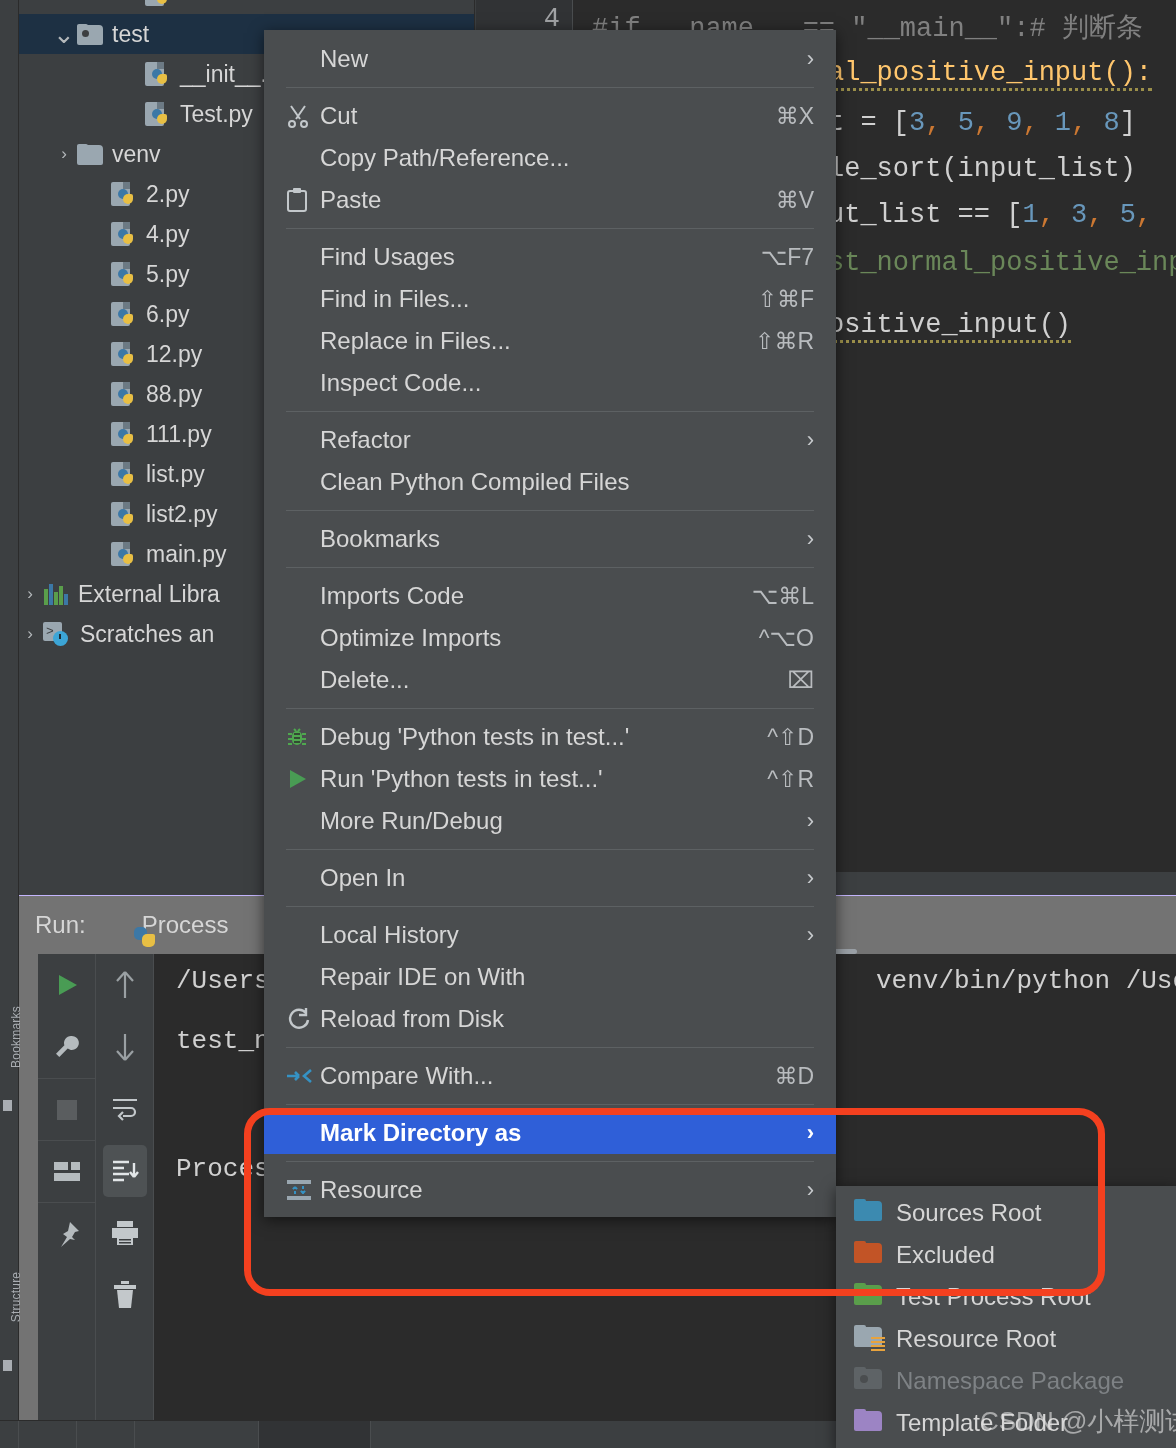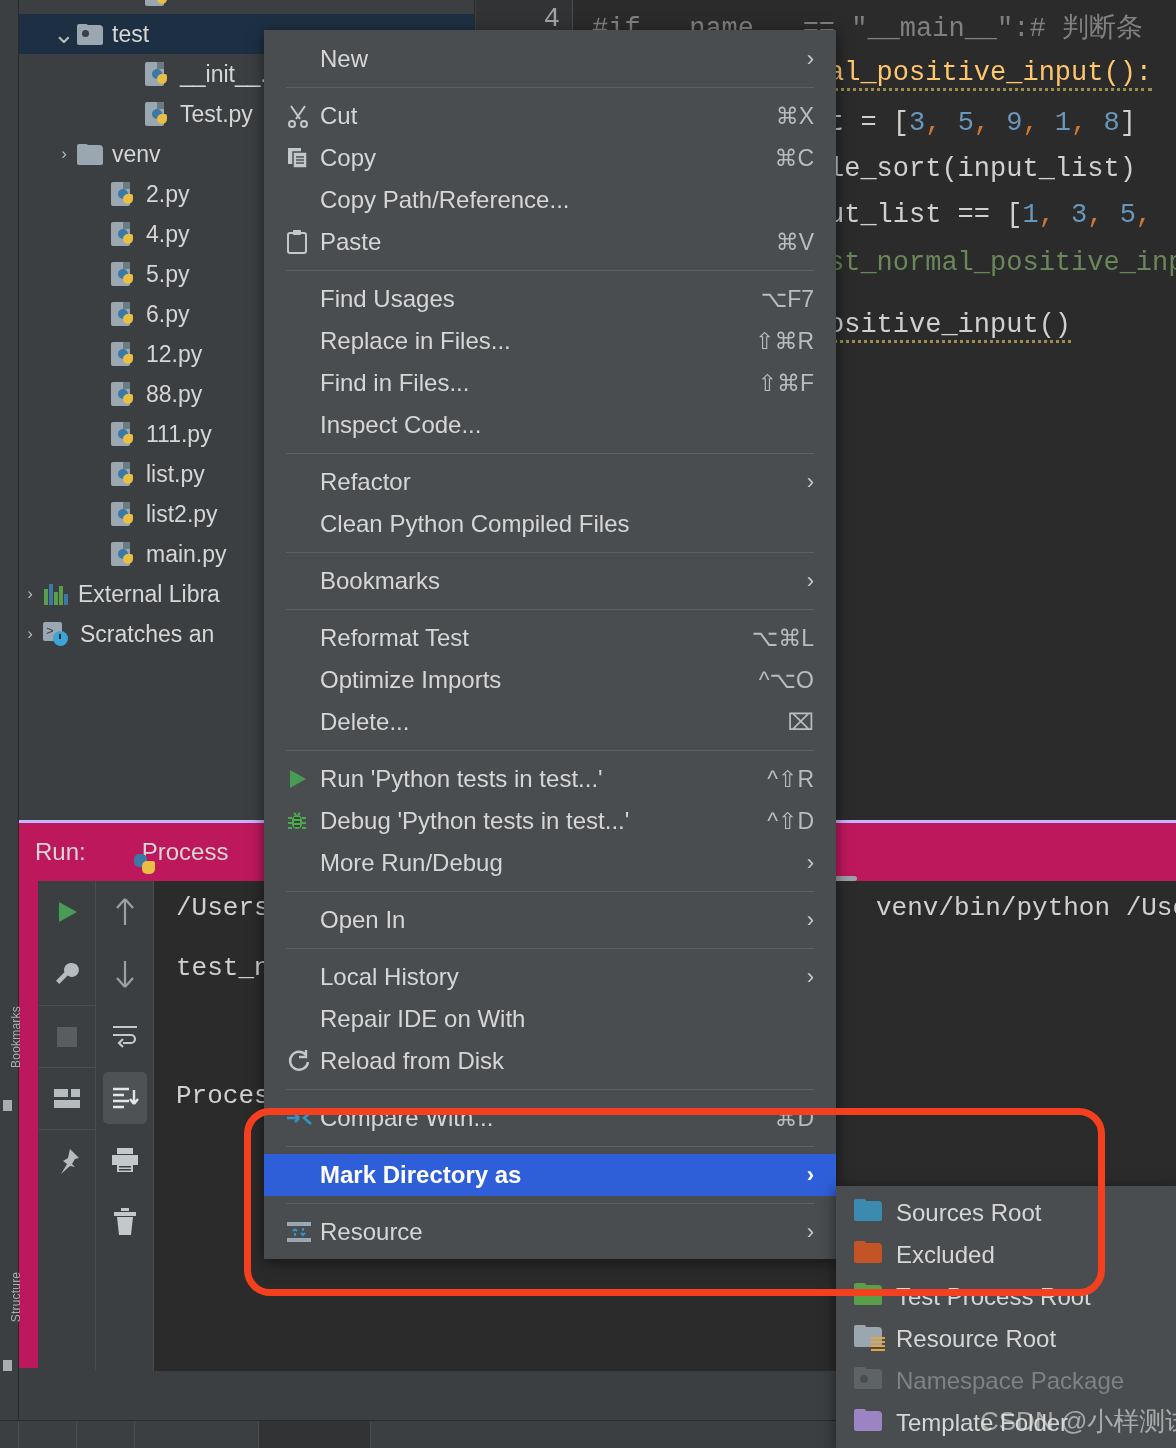--- a/index.html
+++ b/index.html
@@ -125,22 +125,22 @@
   .code .ln { height: 50px; line-height: 50px; white-space: pre; }
   .kw   { color: #cc7832; }
   .num  { color: #6897bb; }
   .fn   { color: #ffc66d; }
   .cmt  { color: #808080; }
   .grn  { color: #6a8759; }
   .wav  { border-bottom: 3px dotted #9b8f4a; }
 
   
   .run-panel {
-    position: absolute; left: 19px; top: 820px; width: 1157px; height: 548px;
-    background: #be185d; border-top: 3px solid #c4b5fd;
+    position: absolute; left: 19px; top: 895px; width: 1157px; height: 548px;
+    background: #737373; border-top: 1px solid #c4b5fd;
   }
   .run-header {
     position: absolute; left: 0; top: 0; width: 1157px; height: 58px;
     display: flex; align-items: center; color: #d6d6d6; font-size: 24px;
   }
   .run-header .lbl { margin-left: 16px; }
   .run-header .tabico { margin-left: 46px; margin-right: 10px; }
   .run-underline {
     position: absolute; left: 278px; top: 53px; width: 560px; height: 5px;
     background: #9aa0a6; border-radius: 3px;
@@ -543,31 +543,20 @@
           <svg width="24" height="24" viewBox="0 0 24 24">
             <path d="M5 2l9 13M19 2l-9 13" stroke="#c3c8cb" stroke-width="2" fill="none"></path>
             <circle cx="6" cy="20" r="3" stroke="#c3c8cb" stroke-width="2" fill="none"></circle>
             <circle cx="18" cy="20" r="3" stroke="#c3c8cb" stroke-width="2" fill="none"></circle>
           </svg>
         </span>
         <span class="mi-label">Cut</span>
         <span class="mi-key">⌘X</span>
       </div>
       <div class="mi">
-        <span class="mi-ico">
-          <svg width="24" height="24" viewBox="0 0 24 24">
-            <rect x="2" y="2" width="13" height="16" fill="#c3c8cb"></rect>
-            <rect x="7" y="6" width="14" height="16" fill="#c3c8cb" stroke="#4a4d4f" stroke-width="1.5"></rect>
-            <path d="M10 11h8M10 14h8M10 17h8" stroke="#4a4d4f" stroke-width="1.6"></path>
-          </svg>
-        </span>
-        <span class="mi-label">Copy</span>
-        <span class="mi-key">⌘C</span>
-      </div>
-      <div class="mi">
         <span class="mi-ico"></span>
         <span class="mi-label">Copy Path/Reference...</span>
       </div>
       <div class="mi">
         <span class="mi-ico">
           <svg width="22" height="24" viewBox="0 0 22 24">
             <rect x="2" y="3" width="18" height="20" rx="2" stroke="#c3c8cb" stroke-width="2" fill="none"></rect>
             <rect x="7" y="0" width="8" height="5" rx="1" fill="#c3c8cb"></rect>
           </svg>
         </span>
@@ -575,30 +564,30 @@
         <span class="mi-key">⌘V</span>
       </div>
       <div class="msep"></div>
       <div class="mi">
         <span class="mi-ico"></span>
         <span class="mi-label">Find Usages</span>
         <span class="mi-key">⌥F7</span>
       </div>
       <div class="mi">
         <span class="mi-ico"></span>
+        <span class="mi-label">Find in Files...</span>
+        <span class="mi-key">⇧⌘F</span>
+      </div>
+      <div class="mi">
+        <span class="mi-ico"></span>
         <span class="mi-label">Replace in Files...</span>
         <span class="mi-key">⇧⌘R</span>
       </div>
       <div class="mi">
         <span class="mi-ico"></span>
-        <span class="mi-label">Find in Files...</span>
-        <span class="mi-key">⇧⌘F</span>
-      </div>
-      <div class="mi">
-        <span class="mi-ico"></span>
         <span class="mi-label">Inspect Code...</span>
       </div>
       <div class="msep"></div>
       <div class="mi">
         <span class="mi-ico"></span>
         <span class="mi-label">Refactor</span>
         <span class="chev">›</span>
       </div>
       <div class="mi">
         <span class="mi-ico"></span>
@@ -606,53 +595,53 @@
       </div>
       <div class="msep"></div>
       <div class="mi">
         <span class="mi-ico"></span>
         <span class="mi-label">Bookmarks</span>
         <span class="chev">›</span>
       </div>
       <div class="msep"></div>
       <div class="mi">
         <span class="mi-ico"></span>
-        <span class="mi-label">Reformat Test</span>
+        <span class="mi-label">Imports Code</span>
         <span class="mi-key">⌥⌘L</span>
       </div>
       <div class="mi">
         <span class="mi-ico"></span>
         <span class="mi-label">Optimize Imports</span>
         <span class="mi-key">^⌥O</span>
       </div>
       <div class="mi">
         <span class="mi-ico"></span>
         <span class="mi-label">Delete...</span>
         <span class="mi-key">⌧</span>
       </div>
       <div class="msep"></div>
-      <div class="mi">
-        <span class="mi-ico">
-          <svg width="22" height="22" viewBox="0 0 22 22">
-            <polygon points="4,2 20,11 4,20" fill="#499c54"></polygon>
-          </svg>
-        </span>
-        <span class="mi-label">Run 'Python tests in test...'</span>
-        <span class="mi-key">^⇧R</span>
-      </div>
       <div class="mi">
         <span class="mi-ico">
           <svg width="22" height="22" viewBox="0 0 22 22">
             <rect x="6" y="5" width="10" height="14" rx="5" fill="#4fa84f"></rect>
             <path d="M2 8h4M16 8h4M2 13h4M16 13h4M2 18h4M16 18h4M8 3l2 2M14 3l-2 2" stroke="#4fa84f" stroke-width="2"></path>
             <path d="M8 8h6M8 12h6M8 16h6" stroke="#2b2b2b" stroke-width="1.6"></path>
           </svg>
         </span>
         <span class="mi-label">Debug 'Python tests in test...'</span>
         <span class="mi-key">^⇧D</span>
+      </div>
+      <div class="mi">
+        <span class="mi-ico">
+          <svg width="22" height="22" viewBox="0 0 22 22">
+            <polygon points="4,2 20,11 4,20" fill="#499c54"></polygon>
+          </svg>
+        </span>
+        <span class="mi-label">Run 'Python tests in test...'</span>
+        <span class="mi-key">^⇧R</span>
       </div>
       <div class="mi">
         <span class="mi-ico"></span>
         <span class="mi-label">More Run/Debug</span>
         <span class="chev">›</span>
       </div>
       <div class="msep"></div>
       <div class="mi">
         <span class="mi-ico"></span>
         <span class="mi-label">Open In</span>

